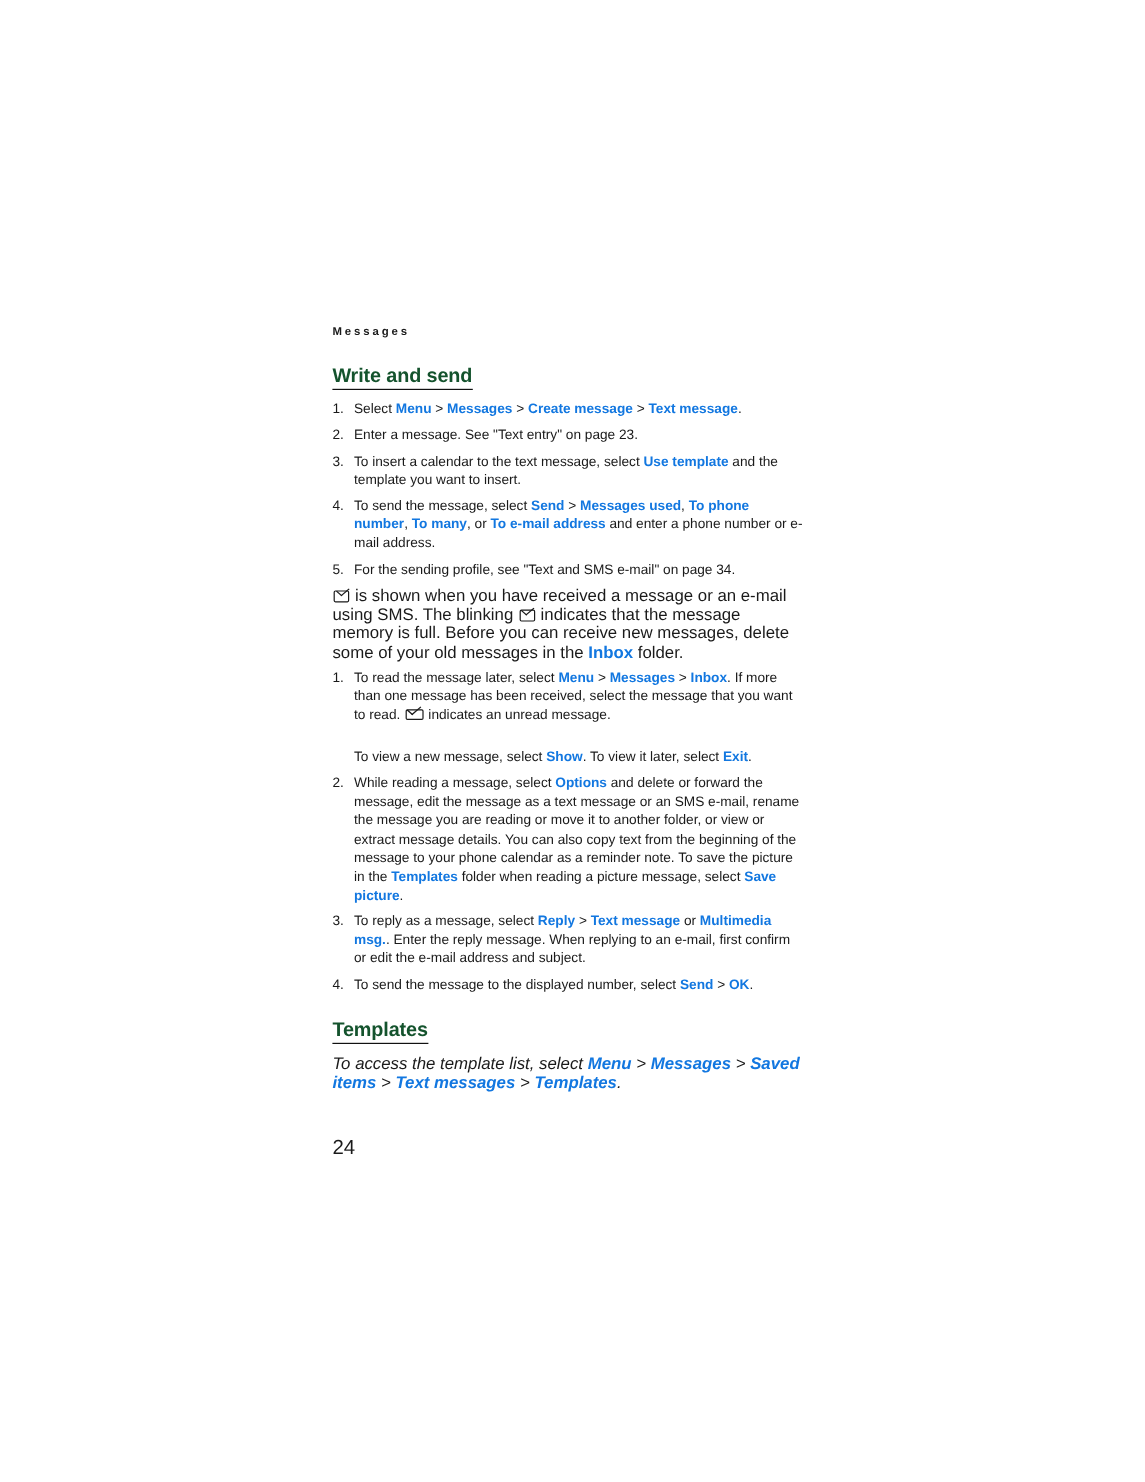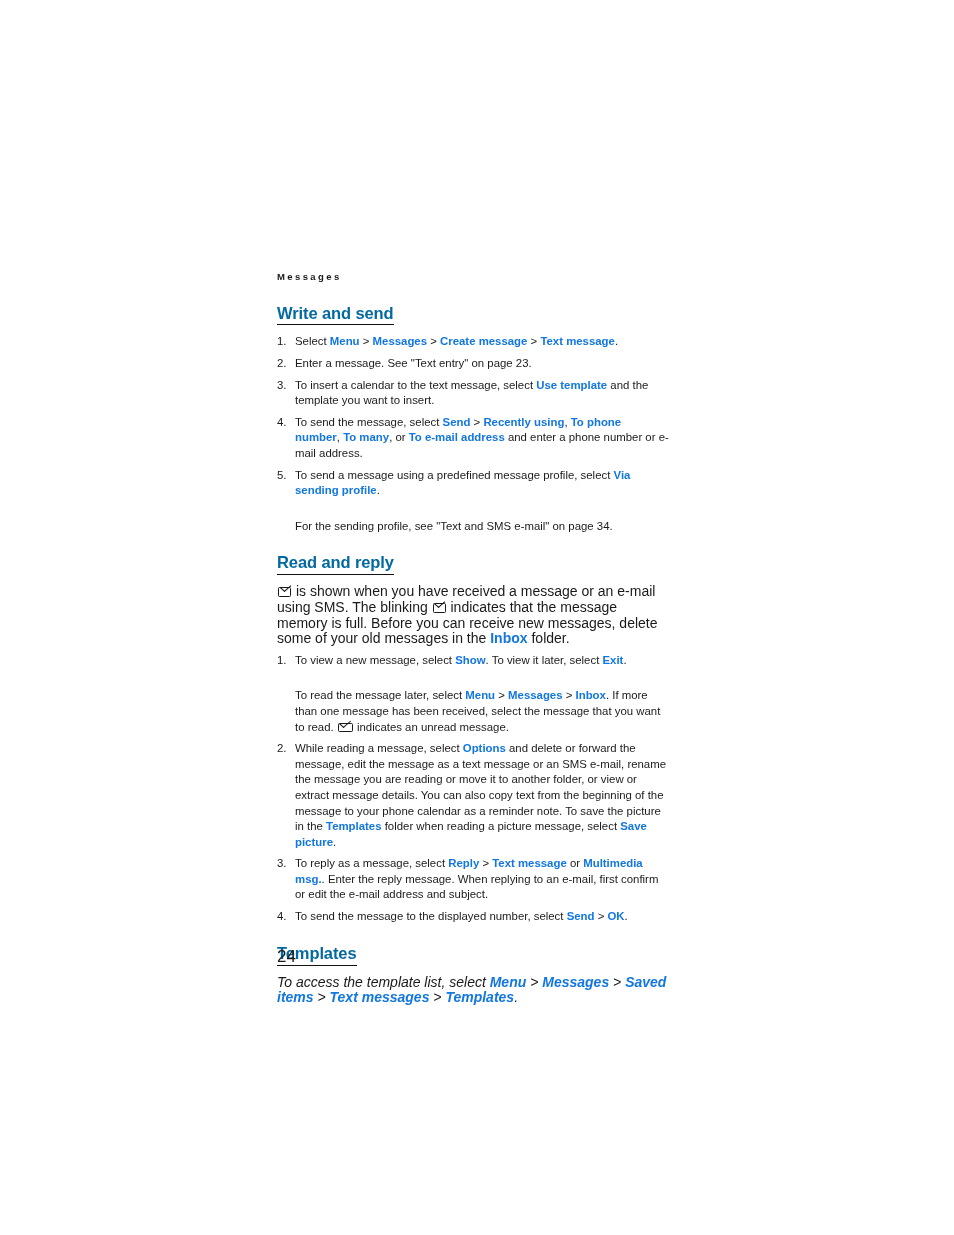--- a/index.html
+++ b/index.html
@@ -38,21 +38,21 @@
     font-weight: 600;
     letter-spacing: 2.4px;
     color: #1a1a1a;
     margin: 0 0 22px 0;
     line-height: 1;
   }
 
   h2.section-heading {
     font-size: 16.5px;
     font-weight: 700;
-    color: #0369a1;
+    color: #14532d;
     margin: 0 0 9px 0;
     padding: 0 0 2px 0;
     line-height: 1.15;
     display: inline-block;
     border-bottom: 1.4px solid #111111;
     letter-spacing: -0.1px;
   }
   .heading-wrap { display: block; margin-top: 0; }
   .heading-wrap.spaced { margin-top: 19px; }
 
@@ -174,43 +174,39 @@
         <p>Enter a message. See "Text entry" on page 23.</p>
       </li>
 
       <li>
         <span class="num">3.</span>
         <p><span>To insert a calendar to the text message, select </span><span class="lnk">Use template</span><span> and the template you want to insert.</span></p>
       </li>
 
       <li>
         <span class="num">4.</span>
-        <p><span>To send the message, select </span><span class="lnk">Send</span><span class="gt"> &gt; </span><span class="lnk">Recently using</span><span>, </span><span class="lnk">To phone number</span><span>, </span><span class="lnk">To many</span><span>, or </span><span class="lnk">To e-mail address</span><span> and enter a phone number or e-mail address.</span></p>
+        <p><span>To send the message, select </span><span class="lnk">Send</span><span class="gt"> &gt; </span><span class="lnk">Messages used</span><span>, </span><span class="lnk">To phone number</span><span>, </span><span class="lnk">To many</span><span>, or </span><span class="lnk">To e-mail address</span><span> and enter a phone number or e-mail address.</span></p>
       </li>
 
       <li>
         <span class="num">5.</span>
-        <p><span>To send a message using a predefined message profile, select </span><span class="lnk">Via sending profile</span><span>.</span></p>
         <p>For the sending profile, see "Text and SMS e-mail" on page 34.</p>
       </li>
 
     </ol>
 
-    <div class="heading-wrap spaced">
-      <h2 class="section-heading">Read and reply</h2>
-    </div>
 
     <p class="body-text"><span class="env"></span><span> is shown when you have received a message or an e-mail using SMS. The blinking </span><span class="env"></span><span> indicates that the message memory is full. Before you can receive new messages, delete some of your old messages in the </span><span class="lnk">Inbox</span><span> folder.</span></p>
 
     <ol class="steps">
 
       <li>
         <span class="num">1.</span>
+        <p><span>To read the message later, select </span><span class="lnk">Menu</span><span class="gt"> &gt; </span><span class="lnk">Messages</span><span class="gt"> &gt; </span><span class="lnk">Inbox</span><span>. If more than one message has been received, select the message that you want to read. </span><span class="env wide"></span><span> indicates an unread message.</span></p>
         <p><span>To view a new message, select </span><span class="lnk">Show</span><span>. To view it later, select </span><span class="lnk">Exit</span><span>.</span></p>
-        <p><span>To read the message later, select </span><span class="lnk">Menu</span><span class="gt"> &gt; </span><span class="lnk">Messages</span><span class="gt"> &gt; </span><span class="lnk">Inbox</span><span>. If more than one message has been received, select the message that you want to read. </span><span class="env wide"></span><span> indicates an unread message.</span></p>
       </li>
 
       <li>
         <span class="num">2.</span>
         <p><span>While reading a message, select </span><span class="lnk">Options</span><span> and delete or forward the message, edit the message as a text message or an SMS e-mail, rename the message you are reading or move it to another folder, or view or extract message details. You can also copy text from the beginning of the message to your phone calendar as a reminder note. To save the picture in the </span><span class="lnk">Templates</span><span> folder when reading a picture message, select </span><span class="lnk">Save picture</span><span>.</span></p>
       </li>
 
       <li>
         <span class="num">3.</span>
         <p><span>To reply as a message, select </span><span class="lnk">Reply</span><span class="gt"> &gt; </span><span class="lnk">Text message</span><span> or </span><span class="lnk">Multimedia msg.</span><span>. Enter the reply message. When replying to an e-mail, first confirm or edit the e-mail address and subject.</span></p>

